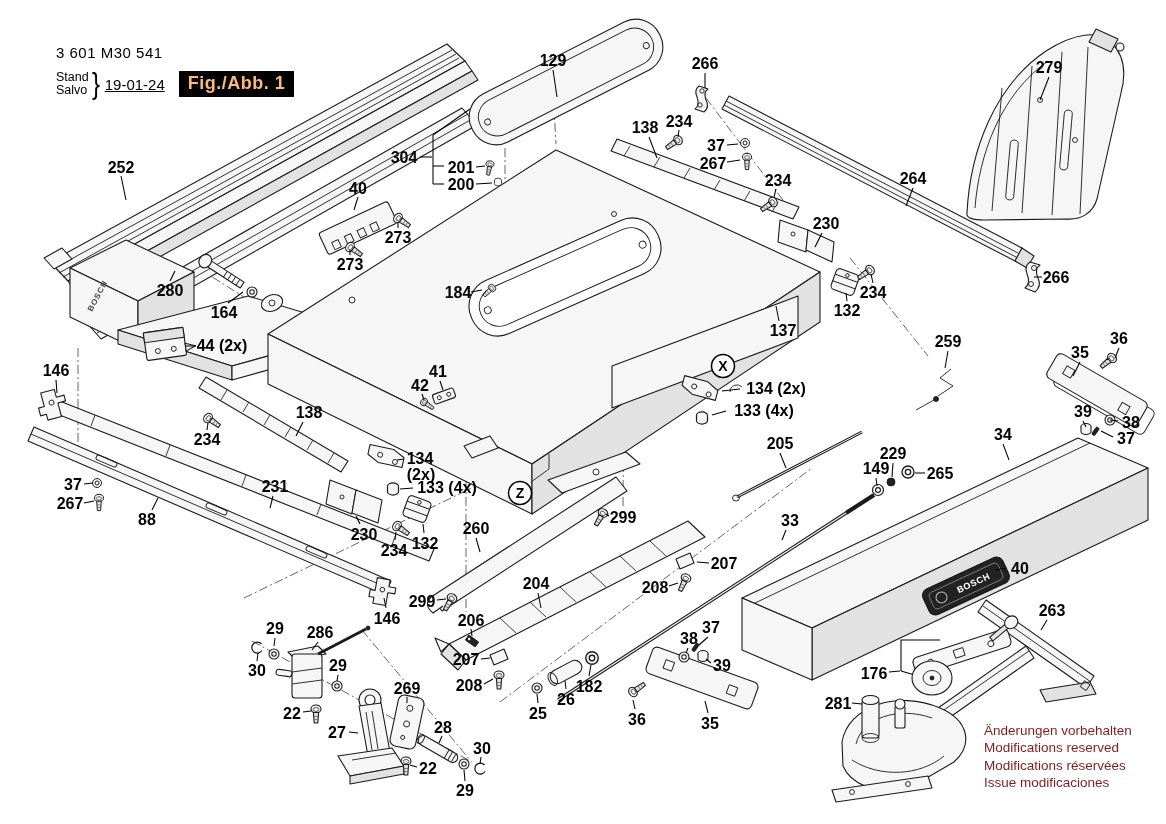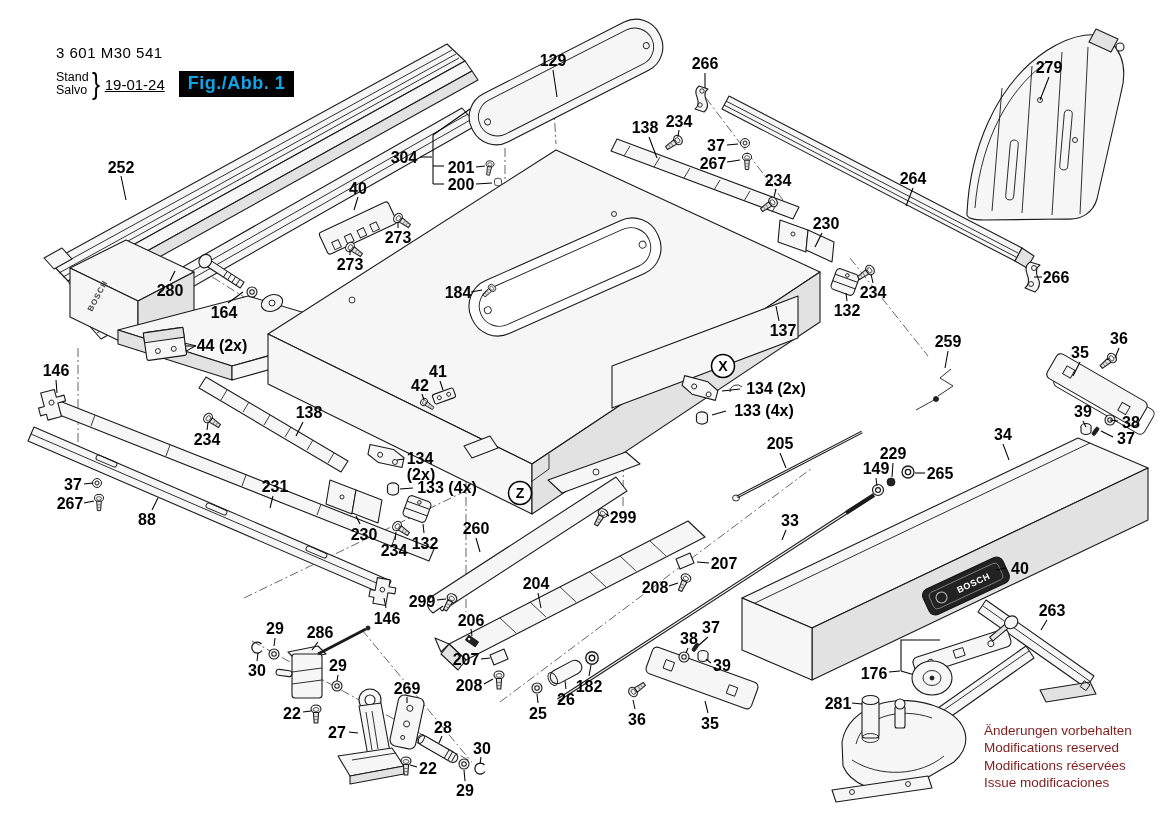--- a/index.html
+++ b/index.html
@@ -5,21 +5,21 @@
   html,body{margin:0;padding:0;background:#fff;}
   #page{position:relative;width:1166px;height:824px;background:#fff;overflow:hidden;
         font-family:"Liberation Sans",sans-serif;}
   
   #title-block{position:absolute;left:56px;top:44px;color:#000;}
   .pn{font-size:15px;letter-spacing:0.5px;}
   .issue-row{display:flex;align-items:center;margin-top:6px;}
   .standissue{font-size:12.5px;line-height:13px;}
   .brace{font-size:30px;font-weight:400;margin:0 4px 0 2px;transform:scaleX(0.8);}
   .date{font-size:15px;margin-right:14px;text-decoration:underline;}
-  .figbox{background:#000;color:#0ea5e9;font-size:18px;font-weight:bold;
+  .figbox{background:#000;color:#fdba74;font-size:18px;font-weight:bold;
           padding:2px 9px 3px 9px;letter-spacing:0.5px;}
   
   #disclaimer{position:absolute;left:984px;top:722px;font-size:13.5px;line-height:1.28;color:#7f1d1d;}
   
   svg{position:absolute;left:0;top:0;}
   .pf{fill:#f6f6f6;stroke:#1b1b1b;stroke-width:1.1;stroke-linejoin:round;}
   .pfd{fill:#e2e2e2;stroke:#1b1b1b;stroke-width:1.1;stroke-linejoin:round;}
   .wh{fill:#ffffff;stroke:#1b1b1b;stroke-width:1.1;}
   .ln{fill:none;stroke:#1b1b1b;stroke-width:0.9;}
   .ht{fill:none;stroke:#2a2a2a;stroke-width:0.9;}

